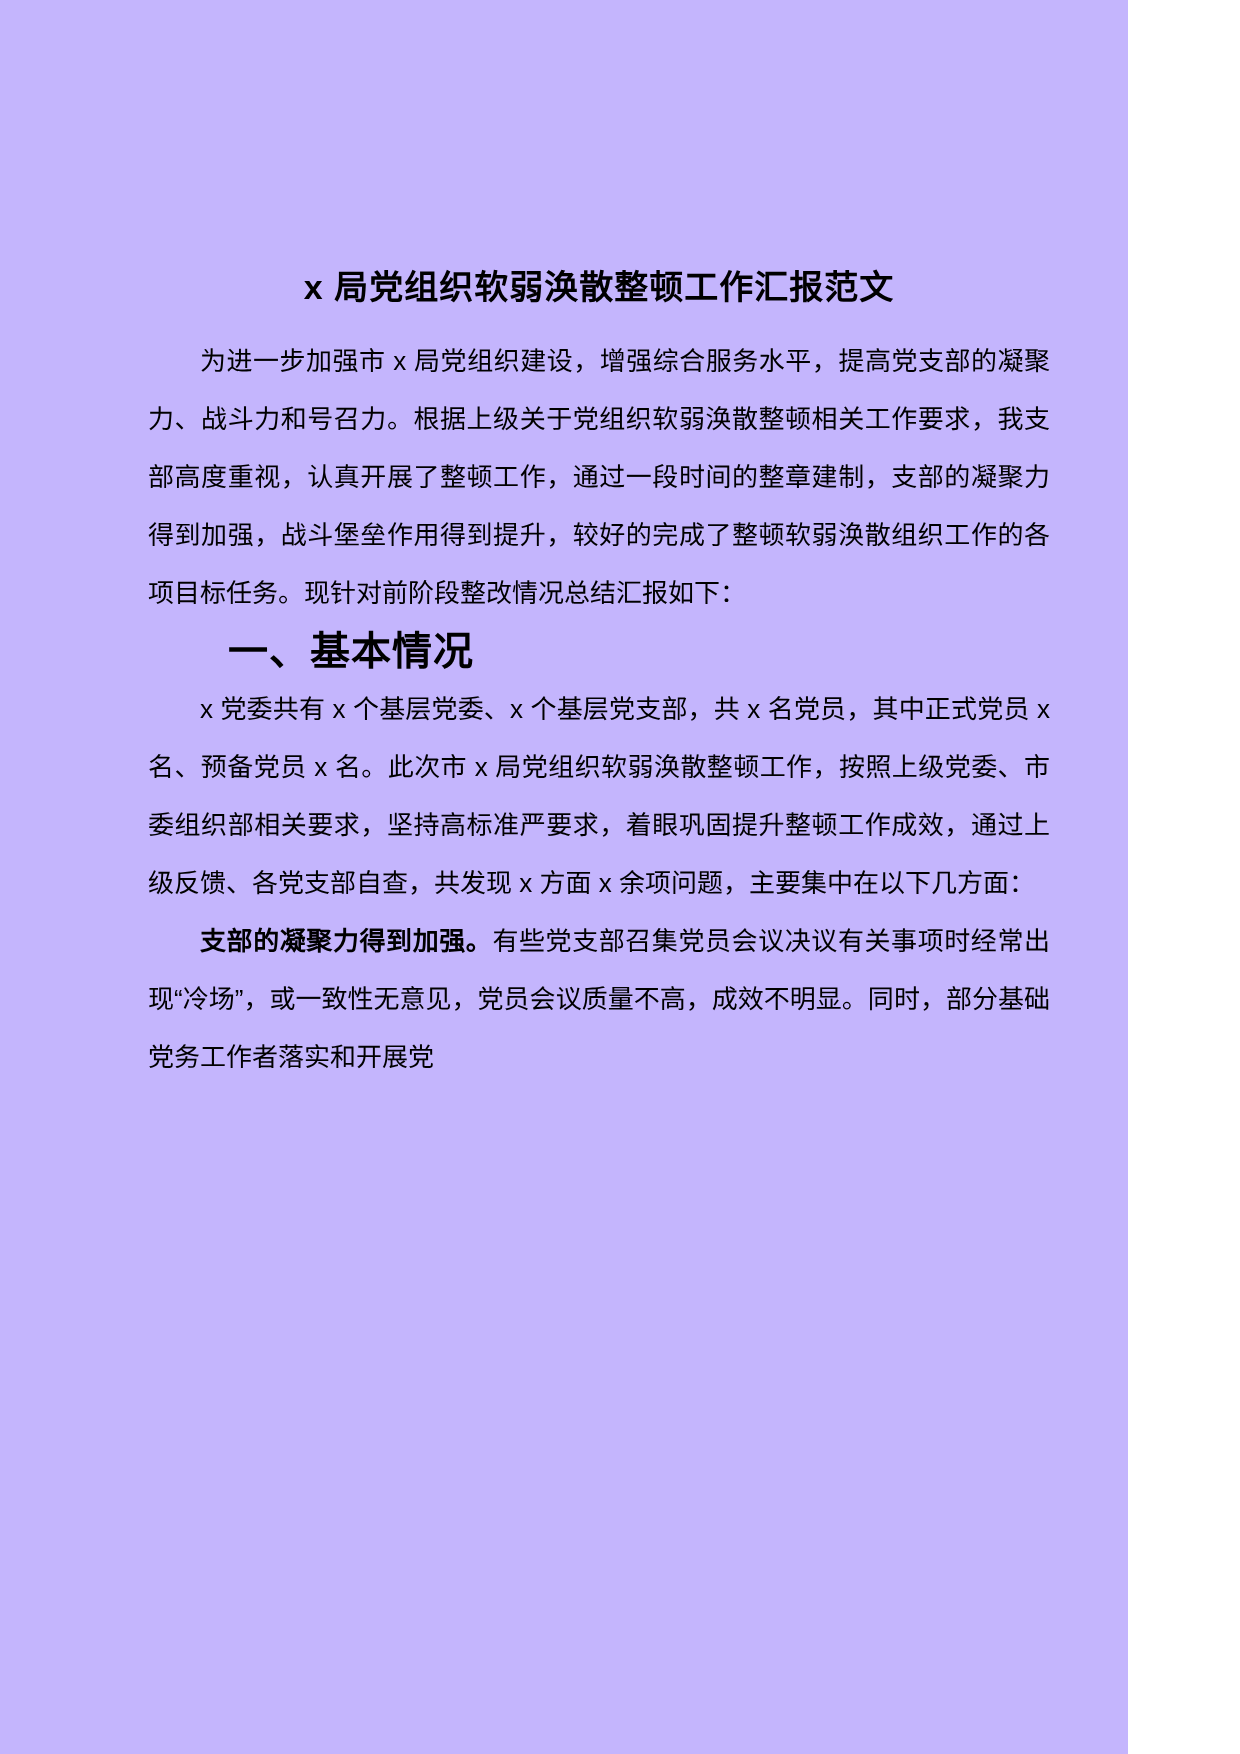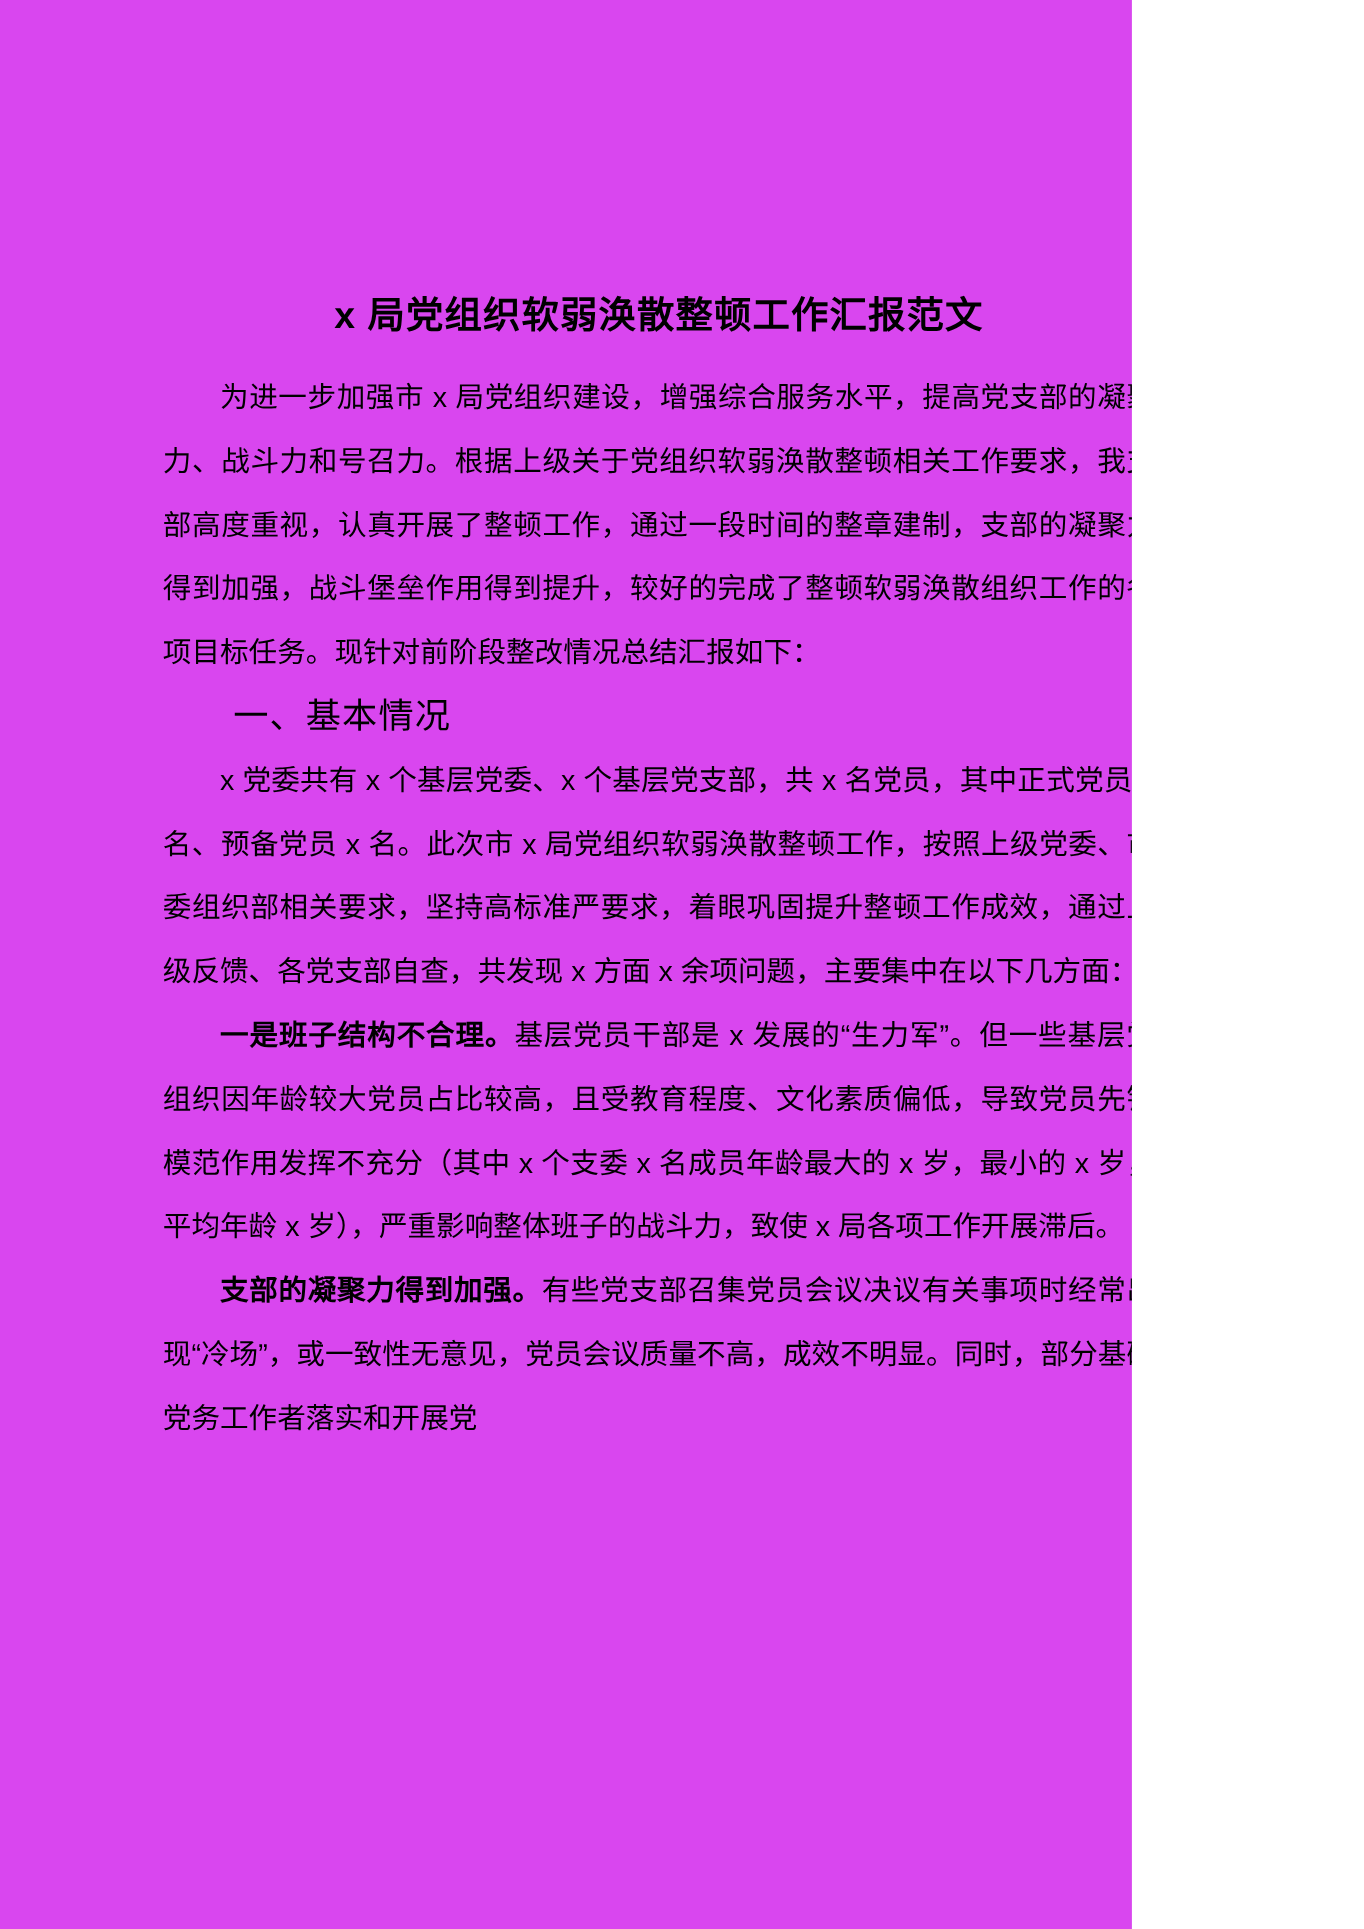--- a/index.html
+++ b/index.html
@@ -2,23 +2,23 @@
 <html lang="zh-CN"><head>
 <meta charset="utf-8">
 <style>
   html, body {
     margin: 0;
     padding: 0;
     background: #ffffff;
   }
   .page {
     position: relative;
-    width: 1029px;
+    width: 1128px;
     height: 1754px;
-    background: #d946ef;
+    background: #c4b5fd;
     color: #000000;
     font-family: "Liberation Sans", sans-serif;
     overflow: hidden;
     box-sizing: border-box;
   }
   .content {
     position: absolute;
     top: 0;
     left: 148px;
     width: 902px;
@@ -38,22 +38,22 @@
     font-size: 26px;
     font-weight: 400;
     line-height: 58px;
     text-align: justify;
     text-justify: inter-ideograph;
     text-indent: 2em;
     word-break: break-all;
   }
   .section-heading {
     margin: 0;
-    font-size: 32px;
-    font-weight: 400;
+    font-size: 40px;
+    font-weight: 700;
     line-height: 58px;
     text-indent: 2em;
     letter-spacing: 1px;
   }
   .lead {
     font-weight: 700;
   }
 </style>
 </head>
 <body>
@@ -62,18 +62,17 @@
   <div class="content">
 
     <h1 class="doc-title">x 局党组织软弱涣散整顿工作汇报范文</h1>
 
     <p class="para"><span>为进一步加强市 x 局党组织建设，增强综合服务水平，提高党支部的凝聚力、战斗力和号召力。根据上级关于党组织软弱涣散整顿相关工作要求，我支部高度重视，认真开展了整顿工作，通过一段时间的整章建制，支部的凝聚力得到加强，战斗堡垒作用得到提升，较好的完成了整顿软弱涣散组织工作的各项目标任务。现针对前阶段整改情况总结汇报如下：</span></p>
 
     <h2 class="section-heading">一、基本情况</h2>
 
     <p class="para"><span>x 党委共有 x 个基层党委、x 个基层党支部，共 x 名党员，其中正式党员 x 名、预备党员 x 名。此次市 x 局党组织软弱涣散整顿工作，按照上级党委、市委组织部相关要求，坚持高标准严要求，着眼巩固提升整顿工作成效，通过上级反馈、各党支部自查，共发现 x 方面 x 余项问题，主要集中在以下几方面：</span></p>
 
-    <p class="para"><span class="lead">一是班子结构不合理。</span><span>基层党员干部是 x 发展的“生力军”。但一些基层党组织因年龄较大党员占比较高，且受教育程度、文化素质偏低，导致党员先锋模范作用发挥不充分（其中 x 个支委 x 名成员年龄最大的 x 岁，最小的 x 岁，平均年龄 x 岁），严重影响整体班子的战斗力，致使 x 局各项工作开展滞后。</span></p>
 
     <p class="para"><span class="lead">支部的凝聚力得到加强。</span><span>有些党支部召集党员会议决议有关事项时经常出现“冷场”，或一致性无意见，党员会议质量不高，成效不明显。同时，部分基础党务工作者落实和开展党</span></p>
 
   </div>
 </div>
 
 </body></html>

